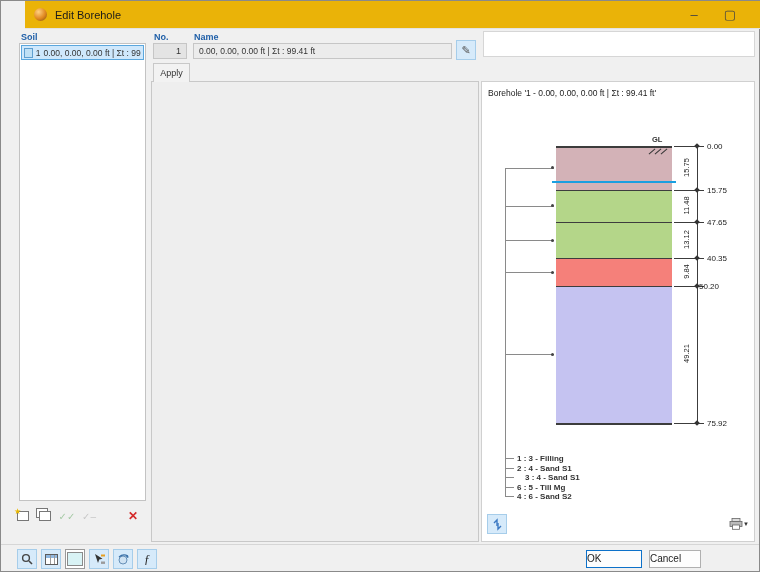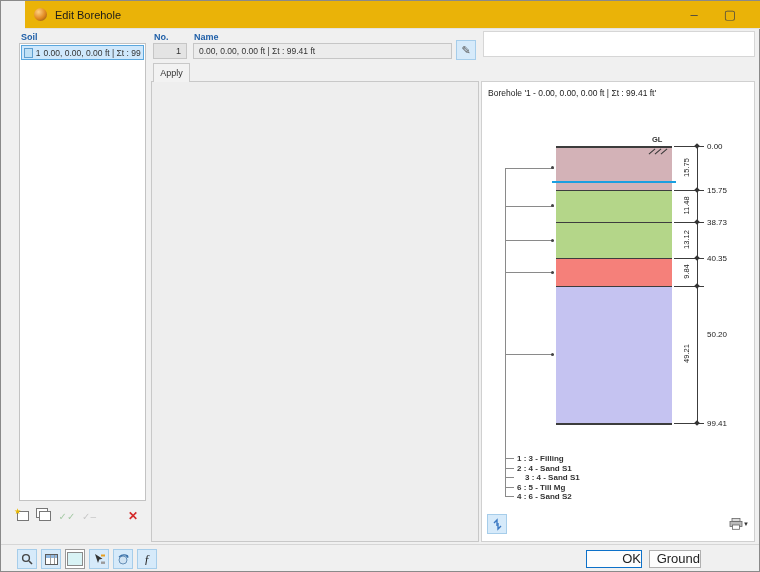--- a/index.html
+++ b/index.html
@@ -103,21 +103,21 @@
   .btick-label { position:absolute; font-size:8px; color:#222; transform:translateY(-50%); }
   .tlabel { position:absolute; width:36px; text-align:center; font-size:7.5px; color:#222;
     transform:rotate(-90deg); }
   .legend-item { position:absolute; font-size:8px; font-weight:bold; color:#333; white-space:nowrap; }
   .gl-text { position:absolute; font-size:7.5px; font-weight:bold; color:#333; }
   .hatch { position:absolute; width:8px; height:1px; background:#333; transform:rotate(-40deg); }
 
   
   .sep { left:0px; top:543px; width:758px; height:1px; background:#d6d6d6; }
   .btn { position:absolute; height:18px; background:#fdfdfd; border:1px solid #b0b0b0;
-    text-align:right; line-height:16px; font-size:13px; color:#222; }
+    text-align:left; line-height:16px; font-size:10px; color:#222; }
   .btn-ok { left:585px; top:549px; width:56px; border:1px solid #0d71c9; }
   .btn-cancel { left:648px; top:549px; width:52px; }
   .btn-apply { left:707px; top:549px; width:28px; color:#9b9b9b;margin-top:36px; }
 
   .micro-rect { position:relative; width:12px; height:10px; background:#fff; border:1px solid #777; }
   .micro-star { position:absolute; left:-4px; top:-5px; color:#e9b800; font-size:8px; }
   .x-gray { color:#555; font-weight:bold; font-size:11px; }
   .x-red { color:#d42a2a; font-weight:bold; font-size:12px; }
   .grid-ic { position:relative; width:13px; height:11px; border:1px solid #5c5c5c; background:#fff; }
   .grid-ic:before { content:""; position:absolute; left:0; top:0; width:100%; height:3px; }
@@ -363,30 +363,30 @@
         <div class="abs" style="left: 70px; top: 98.6664px; width: 124px; height: 2.5px; background: rgb(26, 159, 224);"></div>
         <div class="dline" style="left: 215px; top: 64px; width: 1px; height: 277px;"></div>
         <div class="dline" style="left: 192px; top: 64px; width: 30px; height: 1px;"></div>
         <div class="diam" style="left: 213px; top: 62px;"></div>
         <div class="btick-label" style="left: 225px; top: 64px;">0.00</div>
         <div class="dline" style="left: 192px; top: 107.886px; width: 30px; height: 1px;"></div>
         <div class="diam" style="left: 213px; top: 105.886px;"></div>
         <div class="btick-label" style="left: 225px; top: 107.886px;">15.75</div>
         <div class="dline" style="left: 192px; top: 139.875px; width: 30px; height: 1px;"></div>
         <div class="diam" style="left: 213px; top: 137.875px;"></div>
-        <div class="btick-label" style="left: 225px; top: 139.875px;">38.73</div>
+        <div class="btick-label" style="left: 225px; top: 139.875px;">47.65</div>
         <div class="dline" style="left: 192px; top: 176.433px; width: 30px; height: 1px;"></div>
         <div class="diam" style="left: 213px; top: 174.433px;"></div>
         <div class="btick-label" style="left: 225px; top: 176.433px;">40.35</div>
         <div class="dline" style="left: 192px; top: 203.851px; width: 30px; height: 1px;"></div>
         <div class="diam" style="left: 213px; top: 201.851px;"></div>
-        <div class="btick-label" style="left: 225px; top: 203.851px; margin-top: 48px;">50.20</div>
+        <div class="btick-label" style="left: 217px; top: 203.851px;">50.20</div>
         <div class="dline" style="left: 192px; top: 340.972px; width: 30px; height: 1px;"></div>
         <div class="diam" style="left: 213px; top: 338.972px;"></div>
-        <div class="btick-label" style="left: 225px; top: 340.972px;">99.41</div>
+        <div class="btick-label" style="left: 225px; top: 340.972px;">75.92</div>
         <div class="lead" style="left: 23px; top: 85.9432px; width: 1px; height: 328.057px;"></div>
         <div class="lead" style="left: 23px; top: 85.9432px; width: 49px; height: 1px;"></div>
         <div class="dot" style="left: 69px; top: 84.4432px;"></div>
         <div class="lead" style="left: 23px; top: 123.881px; width: 49px; height: 1px;"></div>
         <div class="dot" style="left: 69px; top: 122.381px;"></div>
         <div class="lead" style="left: 23px; top: 158.154px; width: 49px; height: 1px;"></div>
         <div class="dot" style="left: 69px; top: 156.654px;"></div>
         <div class="lead" style="left: 23px; top: 190.142px; width: 49px; height: 1px;"></div>
         <div class="dot" style="left: 69px; top: 188.642px;"></div>
         <div class="lead" style="left: 23px; top: 272.412px; width: 49px; height: 1px;"></div>
@@ -443,15 +443,15 @@
       <circle cx="6" cy="7" r="4" fill="#cfe2f2" stroke="#5a86b0" stroke-width="0.9"></circle>
       <path d="M2 4 Q6 0.5 11 3" fill="none" stroke="#3a70a8" stroke-width="1.2"></path>
       <path d="M11 3 L9.2 3.4 M11 3 L10.6 4.8" stroke="#3a70a8" stroke-width="1.2"></path>
     </svg>
   </div>
   <div class="tool20 tool-active" style="left:136px;top:548px">
     <span style="font-family:'Liberation Serif',serif;font-style:italic;font-size:12px;color:#222">ƒ</span>
   </div>
 
   <button class="btn btn-ok">OK</button>
-  <button class="btn btn-cancel">Ground</button>
+  <button class="btn btn-cancel">Cancel</button>
   <button class="btn btn-apply" disabled="">Apply</button>
 </div>
 
 </body></html>

